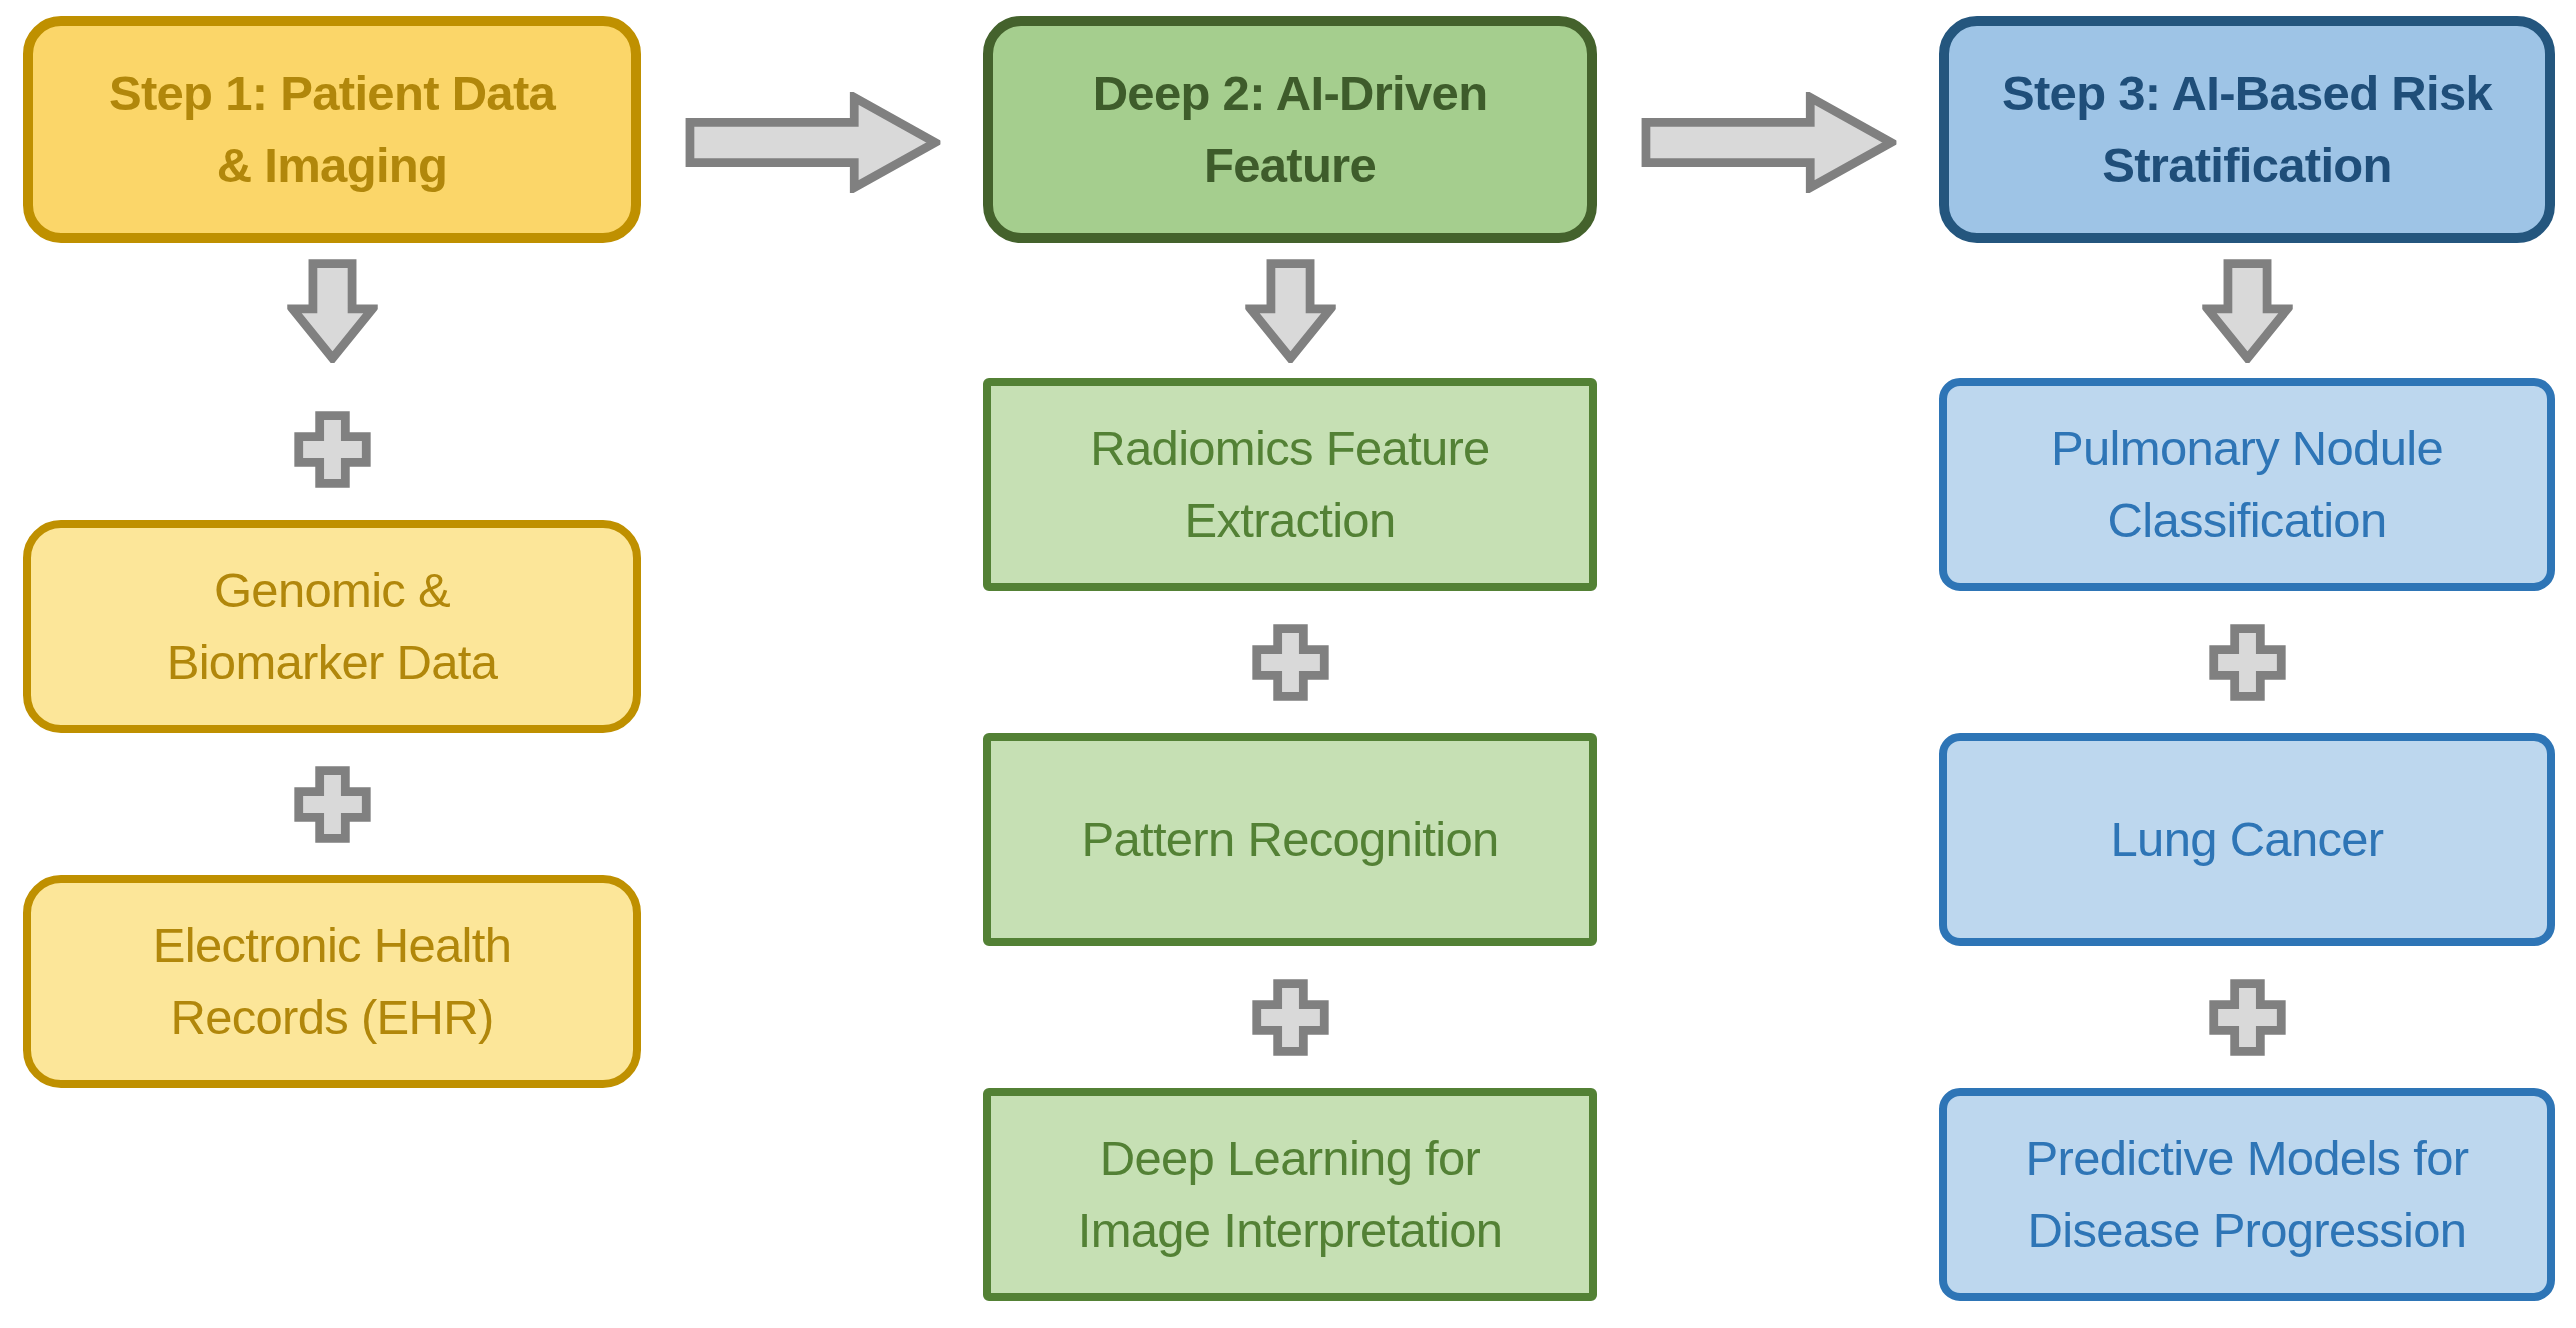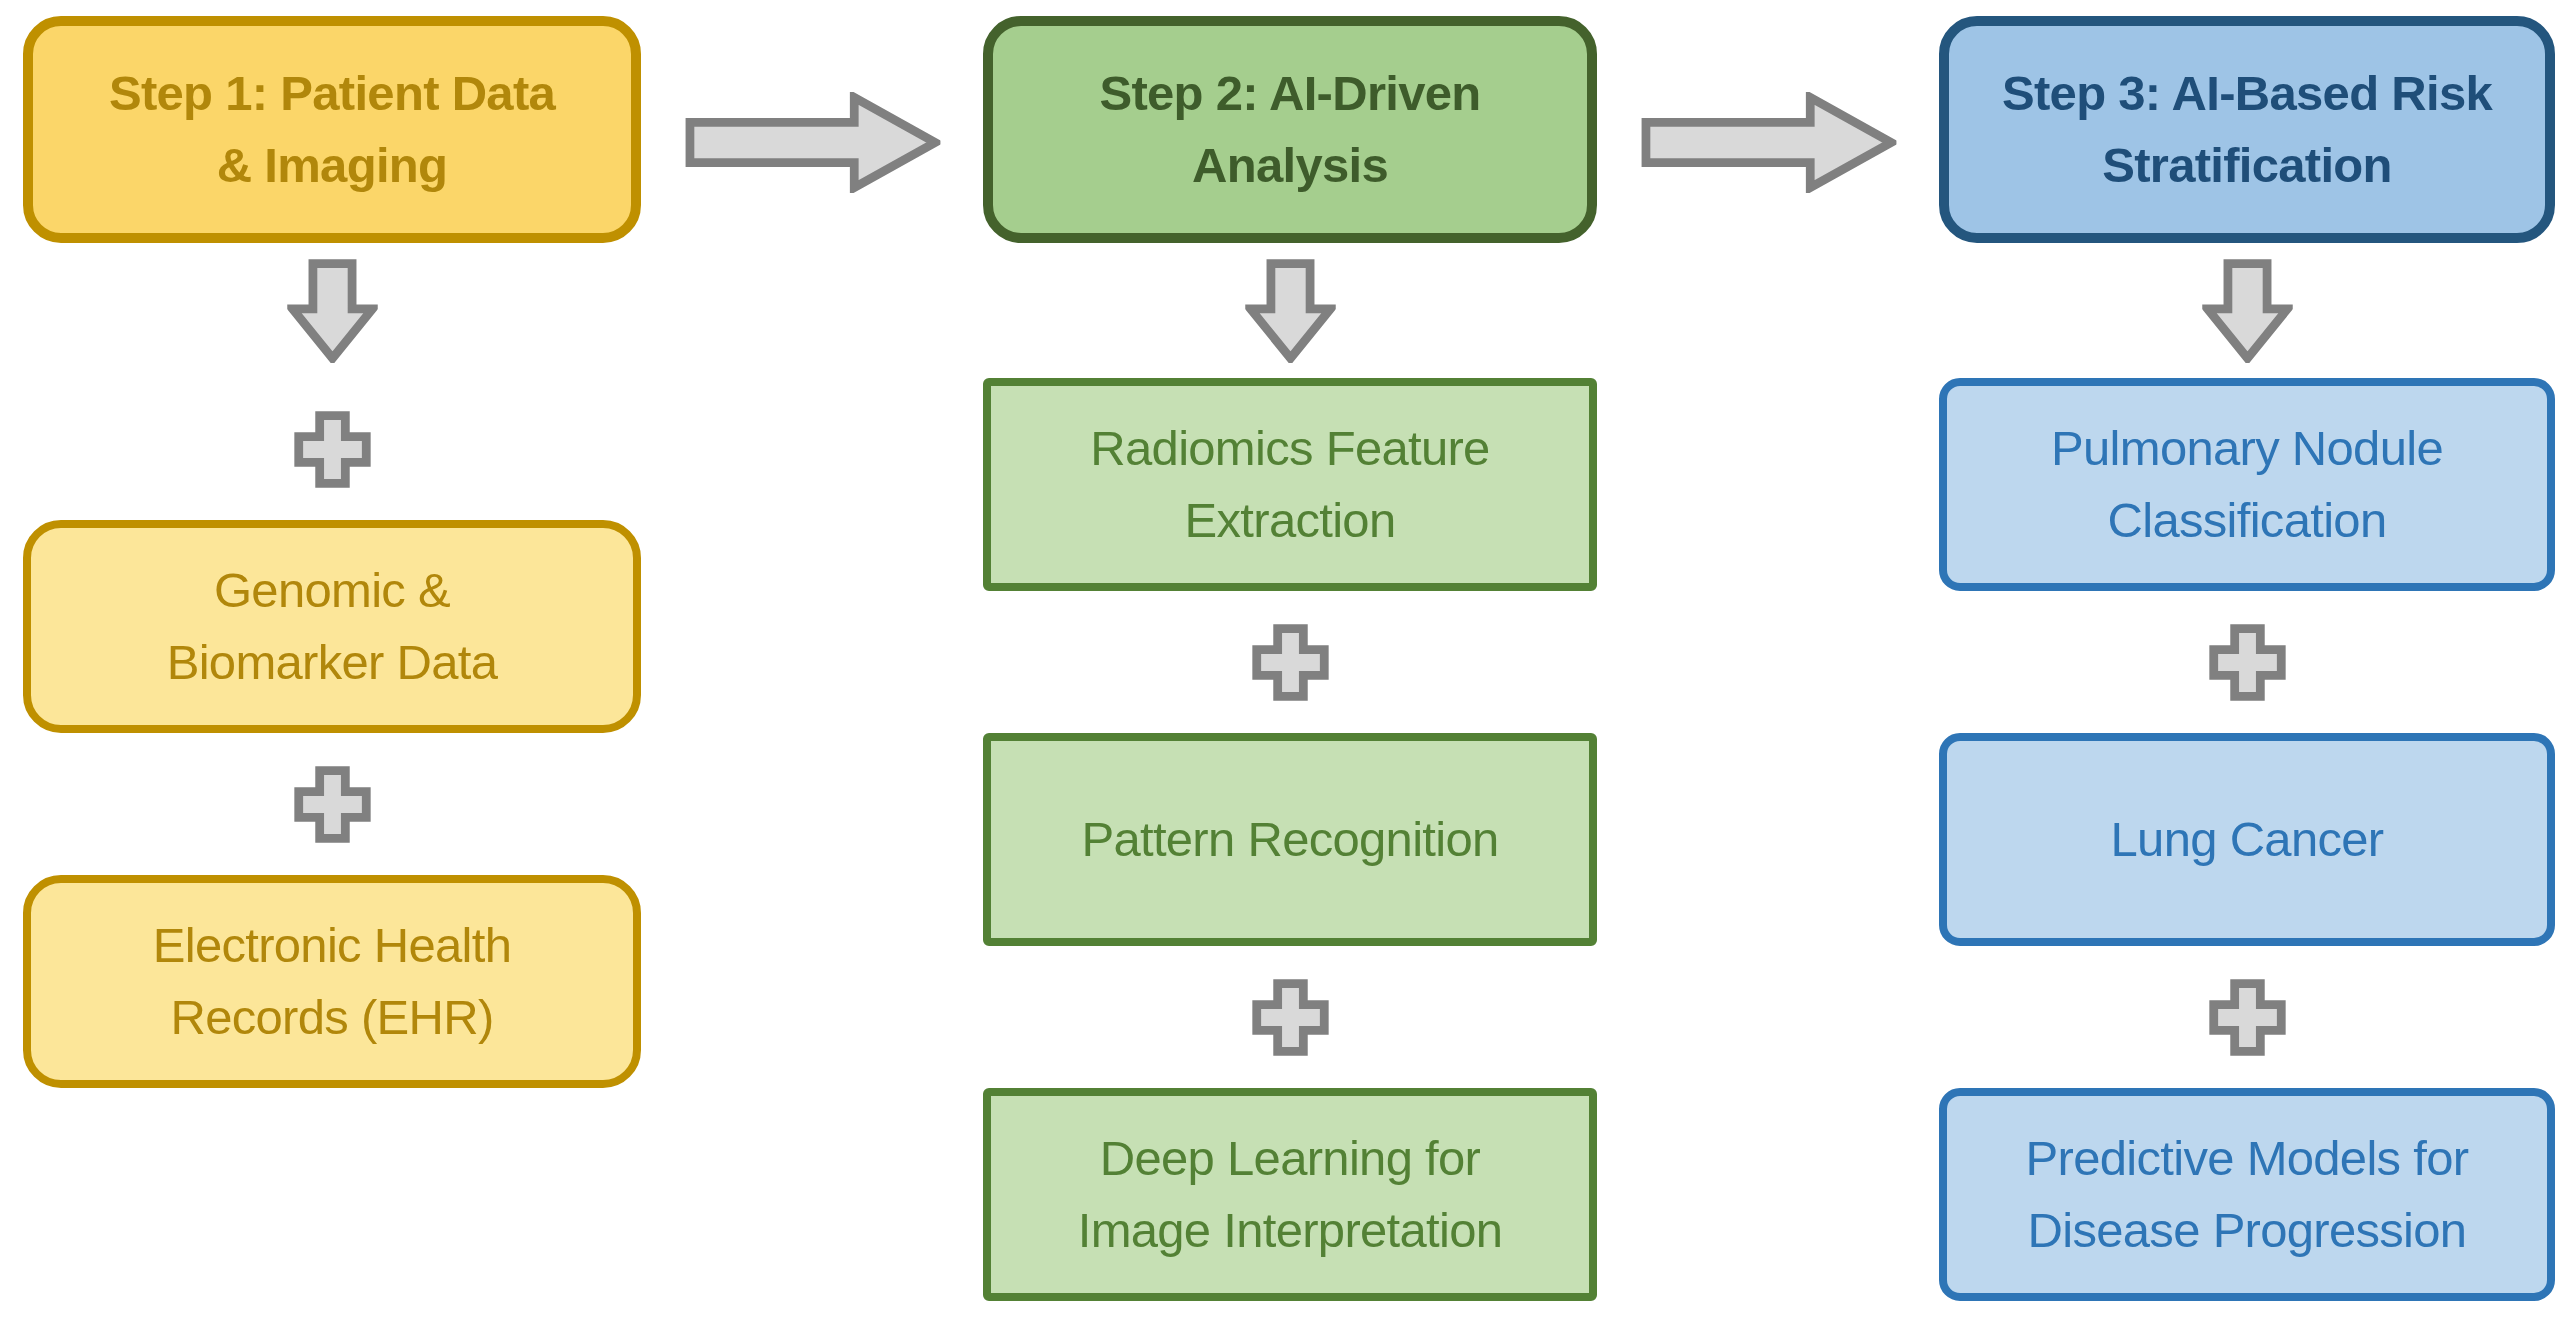--- a/index.html
+++ b/index.html
@@ -101,22 +101,22 @@
   <div class="gap">
     <div class="gap-head">
       <svg class="icon" width="257" height="101" viewBox="0 0 380 150">
           <use href="#sym-right-arrow"></use>
         </svg>
     </div>
   </div>
 
   <div class="col green">
     <div class="box header">
-      <div class="line">Step 2: AI-Driven</div>
-      <div class="line">Analysis</div>
+      <div class="line">Deep 2: AI-Driven</div>
+      <div class="line">Feature</div>
     </div>
     <div class="v-arrow-row">
       <svg class="icon" width="91" height="104" viewBox="0 0 134 154">
           <use href="#sym-down-arrow"></use>
         </svg>
     </div>
     <div class="box item">
       <div class="line">Radiomics Feature</div>
       <div class="line">Extraction</div>
     </div>

